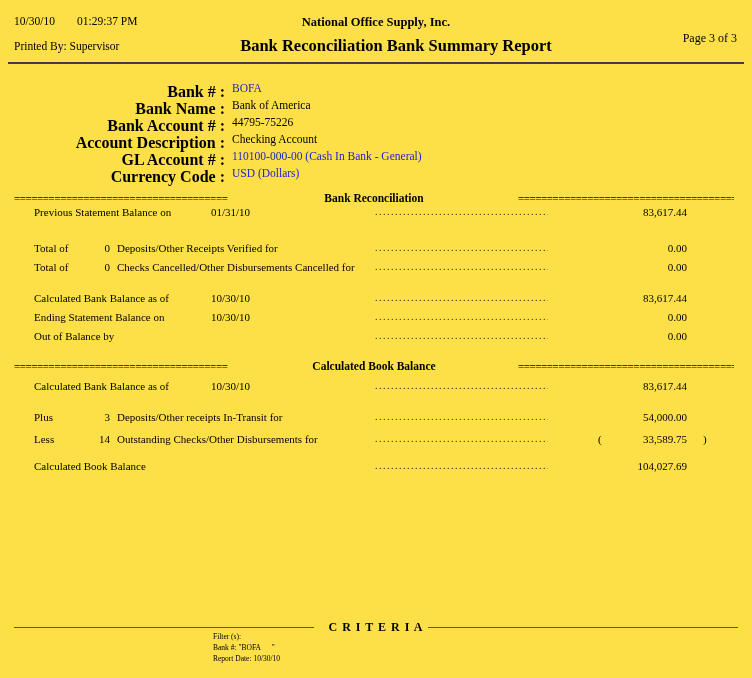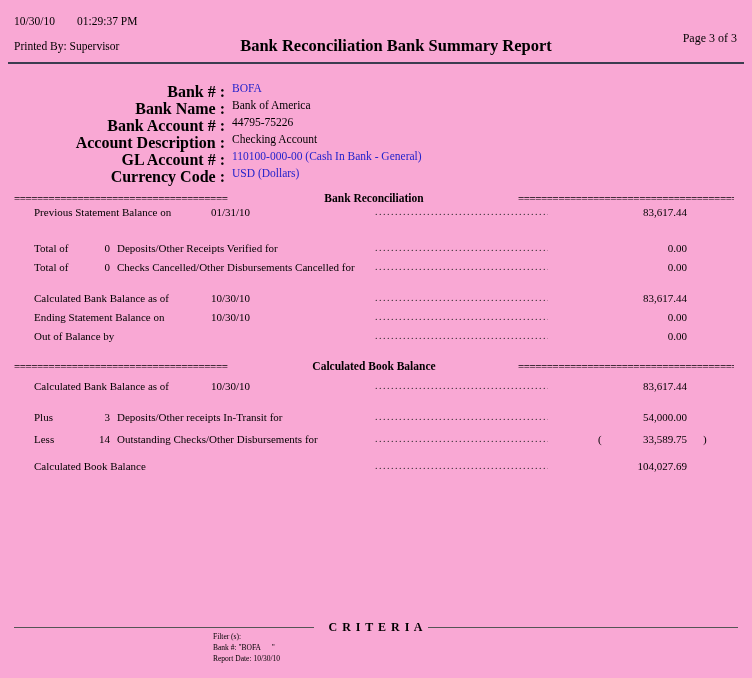--- a/index.html
+++ b/index.html
@@ -1,16 +1,16 @@
 <!DOCTYPE html>
 <html><head>
 <meta charset="utf-8">
 <style>
   html,body{margin:0;padding:0;background:#fff;}
-  .page{position:relative;width:752px;height:678px;background:#f9a8d4;overflow:hidden;
+  .page{position:relative;width:752px;height:678px;background:#fde047;overflow:hidden;
         font-family:"Liberation Serif","DejaVu Serif",serif;color:#000;text-decoration:underline;}
   .abs{position:absolute;}
 
   
   .hdr-small{font-size:11.5px;}
   .company{left:0;right:0;top:15px;text-align:center;font-weight:bold;font-size:12.5px;}
   .title{left:0;right:0;top:36px;text-align:center;font-weight:bold;font-size:16.5px;margin-left:40px;}
   .pageno{top:31px;right:15px;font-size:12px;}
   .hdr-rule{top:62px;left:8px;width:736px;height:2px;background:#3c3c50;}
 
@@ -51,20 +51,21 @@
   .filters div{white-space:pre;}
 </style>
 </head>
 <body>
 
 <div class="page">
 
   <span class="abs hdr-small" style="left:14px;top:15px">10/30/10</span>
   <span class="abs hdr-small" style="left:77px;top:15px">01:29:37 PM</span>
   <span class="abs hdr-small" style="left:14px;top:40px">Printed By: Supervisor</span>
+  <div class="abs company">National Office Supply, Inc.</div>
   <div class="abs title">Bank Reconciliation Bank Summary Report</div>
   <span class="abs pageno">Page 3 of 3</span>
   <div class="abs hdr-rule"></div>
 
   <div class="info-row" style="top:82px">
     <span class="info-label">Bank # :</span>
     <span class="info-value blue">BOFA</span>
   </div>
   <div class="info-row" style="top:99px">
     <span class="info-label">Bank Name :</span>

